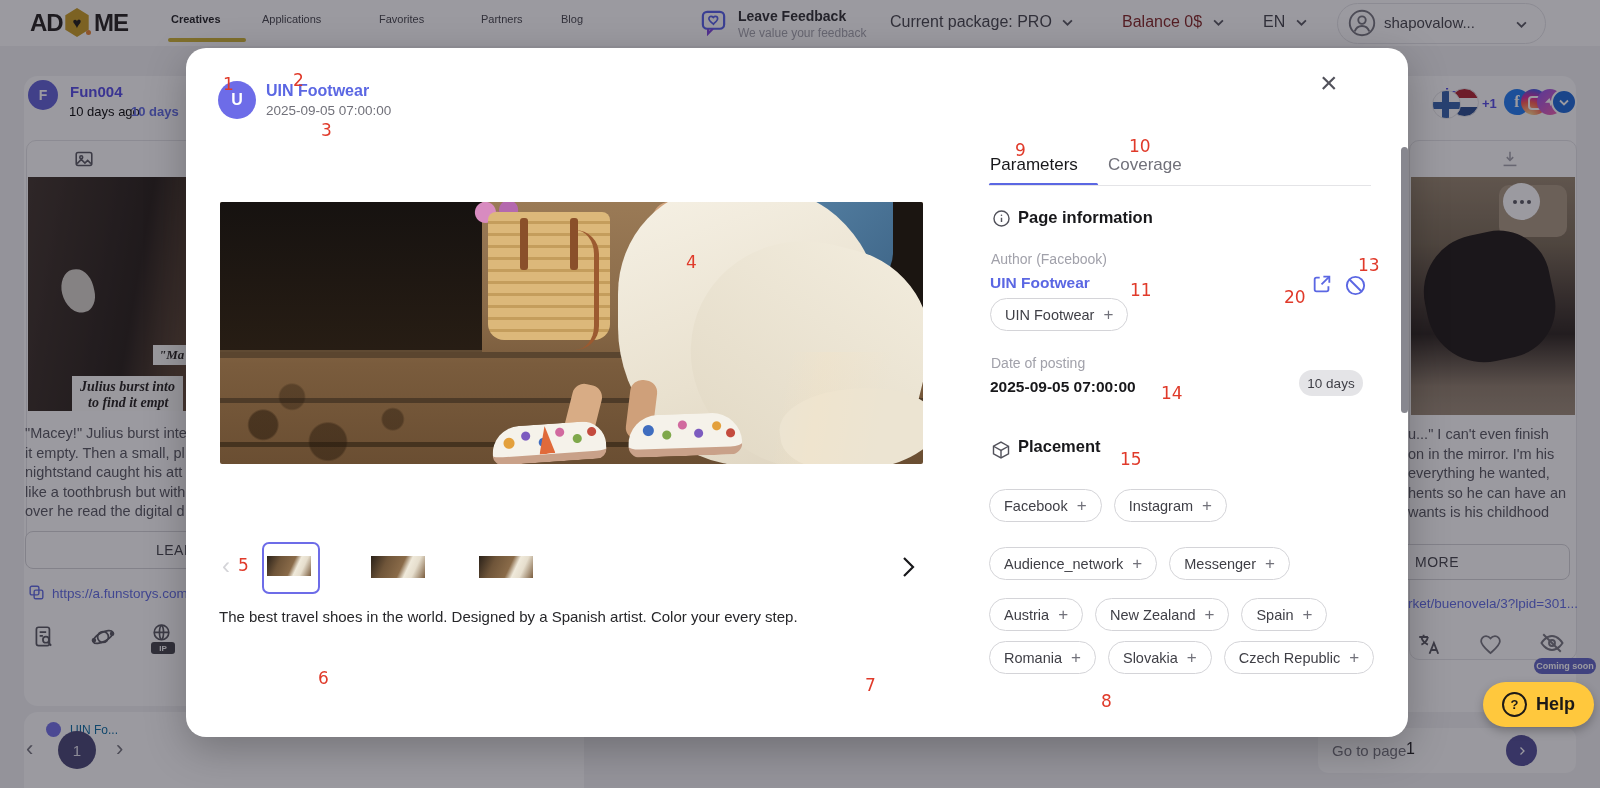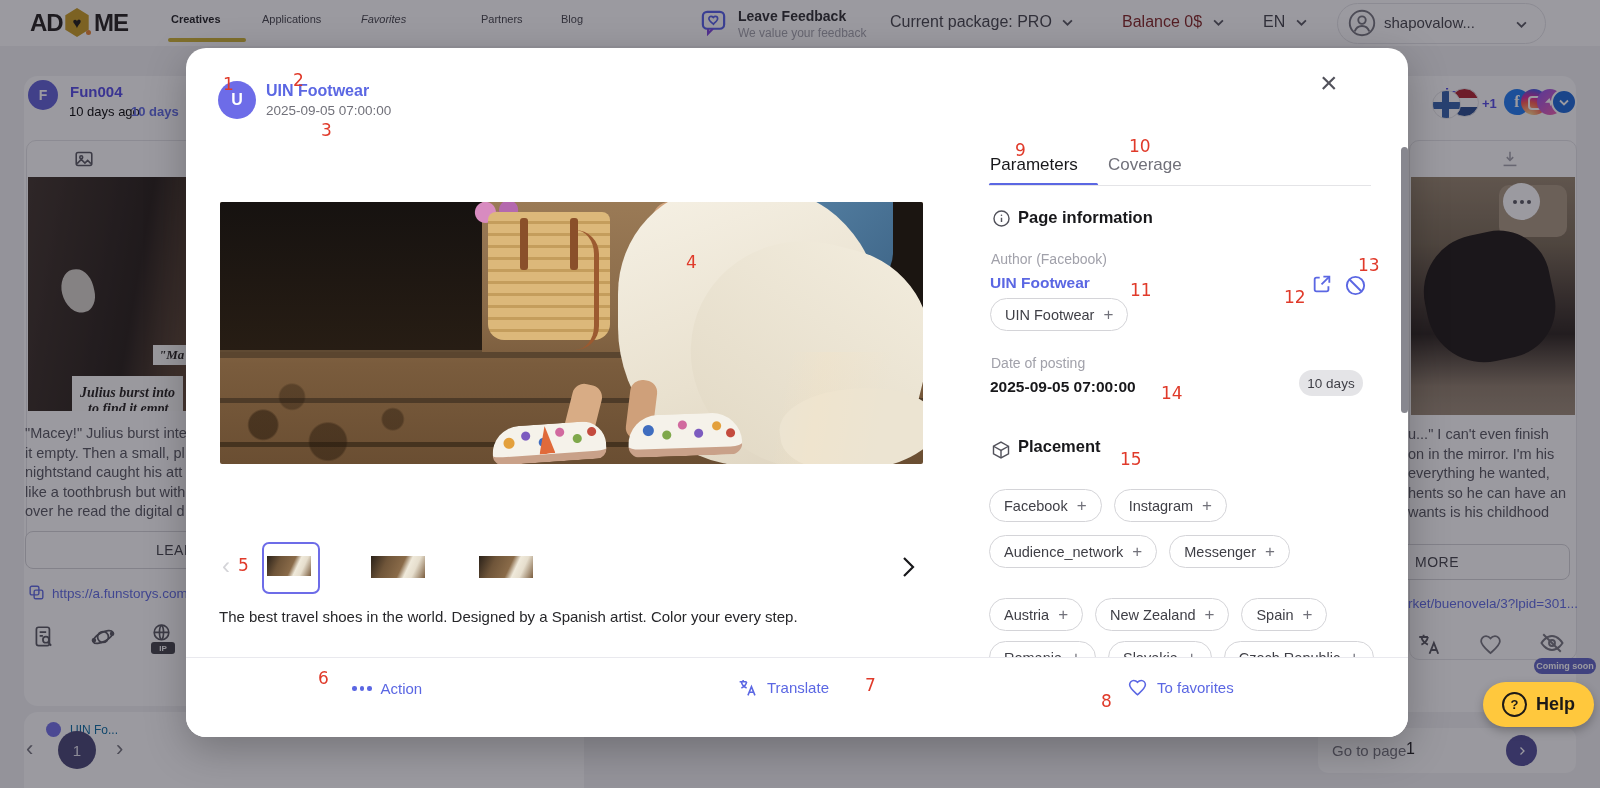--- a/index.html
+++ b/index.html
@@ -68,21 +68,21 @@
       <div class="hex" style="left:34px;top:0;">
         <span>♥</span>
       </div>
       <span class="abs" style="left:56px;top:22px;width:5px;height:5px;border-radius:50%;background:#e8822a;"></span>
       <span class="abs" style="left:64px;top:1px;font-size:24px;font-weight:800;color:#1c1917;letter-spacing:-1px;">ME</span>
     </div>
 
     <div class="nav-item active" style="left:171px;">Creatives</div>
     <div class="abs" style="left:168px;top:38px;width:78px;height:4px;background:#cdb12c;border-radius:2px;"></div>
     <div class="nav-item" style="left:262px;">Applications</div>
-    <div class="nav-item" style="left:361px;font-style:italic;">Favorites</div>
+    <div class="nav-item" style="left:379px;">Favorites</div>
     <div class="nav-item" style="left:473px;margin-left:8px;">Partners</div>
     <div class="nav-item" style="left:561px;">Blog</div>
 
     <div class="abs" style="left:699px;top:7px;width:230px;height:34px;">
       <svg class="abs" style="left:0;top:1px;" width="29" height="29" viewBox="0 0 24 24" fill="none">
         <rect x="3.2" y="3.2" width="17.6" height="14" rx="3.5" stroke="#4f5ae8" stroke-width="1.8"></rect>
         <path d="M7.5 17.2v4l4-4" stroke="#7a3fe0" stroke-width="1.8" fill="none"></path>
         <path d="M12 13.4l-.8-.7c-1.9-1.6-3-2.6-3-3.9 0-1 .8-1.9 1.8-1.9.6 0 1.3.3 1.8.9.5-.6 1.2-.9 1.8-.9 1 0 1.8.9 1.8 1.9 0 1.3-1.1 2.3-3 3.9l-.4.7z" stroke="#4f5ae8" stroke-width="1.4" fill="none"></path>
       </svg>
       <div class="abs" style="left:39px;top:1px;font-size:14px;font-weight:700;color:#27272a;">Leave Feedback</div>
@@ -128,21 +128,21 @@
 
     <div class="inner-card" style="left:2px;top:64px;width:540px;height:420px;">
       <svg class="abs" style="left:46px;top:7px;" width="22" height="22" viewBox="0 0 24 24" fill="none" stroke="#52525b" stroke-width="1.7">
         <rect x="3.5" y="5" width="17" height="14" rx="2"></rect>
           <circle cx="9" cy="10" r="1.6"></circle>
           <path d="M4.5 17l4.5-4.5 4 4 3-3 3.5 3.5"></path>
       </svg>
       <div class="man-img" style="left:1px;top:36px;width:537px;height:234px;">
         <div class="abs" style="left:34px;top:92px;width:32px;height:44px;border-radius:50% 50% 45% 55%;background:#d8d3cb;transform:rotate(-14deg);"></div>
         <div class="serifbox" style="left:125px;top:168px;padding:2px 6px;font-size:13px;">"Ma</div>
-        <div class="serifbox" style="left:44px;top:199px;padding:9px 8px;font-size:14px;line-height:16px;">
+        <div class="serifbox" style="left:44px;top:199px;padding:3px 8px;font-size:14px;line-height:16px;">
           <div>Julius burst into</div>
           <div style="padding-left:8px;">to find it empt</div>
         </div>
       </div>
     </div>
 
     <div class="body-lines abs" style="left:1px;top:348px;">
       <div>"Macey!" Julius burst inte</div>
       <div>it empty. Then a small, pl</div>
       <div>nightstand caught his att</div>
@@ -345,21 +345,21 @@
     <div class="abs" style="left:804px;top:330px;font-size:15.5px;font-weight:600;color:#18181b;">2025-09-05 07:00:00</div>
     <div class="badge" style="left:1113px;top:322px;width:64px;height:26px;">10 days</div>
 
     <svg class="abs" style="left:805px;top:392px;" width="20" height="20" viewBox="0 0 24 24" fill="none" stroke="#52525b" stroke-width="1.7">
       <path d="M21 7.5l-9-5-9 5v9l9 5 9-5z"></path>
         <path d="M3 7.5l9 5 9-5"></path>
         <path d="M12 12.5v9"></path>
     </svg>
     <div class="abs" style="left:832px;top:389px;font-size:16.5px;font-weight:700;color:#18181b;">Placement</div>
 
-    <div class="chiprow" style="left:803px;top:441px;width:340px;flex-wrap:wrap;row-gap:13px;">
+    <div class="chiprow" style="left:803px;top:441px;width:340px;flex-wrap:wrap;row-gap:25px;">
       <span class="chip">
           <span>Facebook</span>
           <span class="plus">+</span>
         </span>
       <span class="chip">
           <span>Instagram</span>
           <span class="plus">+</span>
         </span>
       <span class="chip">
           <span>Audience_network</span>
@@ -393,61 +393,38 @@
       <span class="chip">
           <span>Slovakia</span>
           <span class="plus">+</span>
         </span>
       <span class="chip">
           <span>Czech Republic</span>
           <span class="plus">+</span>
         </span>
     </div>
 
-    <div class="mfooter">
-      <div class="fot-item" style="left:166px;top:22px;">
-        <span class="dot3">
-            <i></i>
-            <i></i>
-            <i></i>
-          </span>
-        <span>Action</span>
-      </div>
-      <div class="fot-item" style="left:551px;top:19px;">
-        <svg width="21" height="21" viewBox="0 0 24 24" fill="none" stroke="#5b67e3" stroke-width="1.8">
-          <path d="M3 5.5h8M7 3.5v2M5 5.5c.5 3 2.7 5.6 6 7M11 5.5c-.5 3-2.7 5.6-6 7"></path>
-            <path d="M12.5 21l4-10 4 10M14 17.5h5"></path>
-        </svg>
-        <span>Translate</span>
-      </div>
-      <div class="fot-item" style="left:941px;top:19px;">
-        <svg width="21" height="21" viewBox="0 0 24 24" fill="none" stroke="#5b67e3" stroke-width="1.8">
-          <path d="M12 20.3l-1.2-1.1C5.9 14.9 3 12.2 3 8.9 3 6.2 5.1 4 7.7 4c1.6 0 3.2.8 4.3 2.1C13.1 4.8 14.7 4 16.3 4 18.9 4 21 6.2 21 8.9c0 3.3-2.9 6-7.8 10.3L12 20.3z"></path>
-        </svg>
-        <span>To favorites</span>
-      </div>
-    </div>
   </div>
 
   <div class="scrollthumb"></div>
 
   <div class="help-btn">
     <span class="qcirc">?</span>
     <span style="font-size:18px;font-weight:700;color:#1c1917;">Help</span>
   </div>
 
   <span class="red-num" style="left:223px;top:74px;">1</span>
   <span class="red-num" style="left:293px;top:70px;">2</span>
   <span class="red-num" style="left:321px;top:120px;">3</span>
   <span class="red-num" style="left:686px;top:252px;">4</span>
   <span class="red-num" style="left:238px;top:555px;">5</span>
   <span class="red-num" style="left:318px;top:668px;">6</span>
   <span class="red-num" style="left:865px;top:675px;">7</span>
   <span class="red-num" style="left:1101px;top:691px;">8</span>
   <span class="red-num" style="left:1015px;top:140px;">9</span>
   <span class="red-num" style="left:1129px;top:136px;">10</span>
   <span class="red-num" style="left:1130px;top:280px;">11</span>
-  <span class="red-num" style="left:1284px;top:287px;">12</span>
+  <span class="red-num" style="left:1284px;top:287px;">20</span>
   <span class="red-num" style="left:1358px;top:255px;">13</span>
   <span class="red-num" style="left:1161px;top:383px;">14</span>
   <span class="red-num" style="left:1120px;top:449px;">15</span>
 
 </div>
 
 </body></html>

